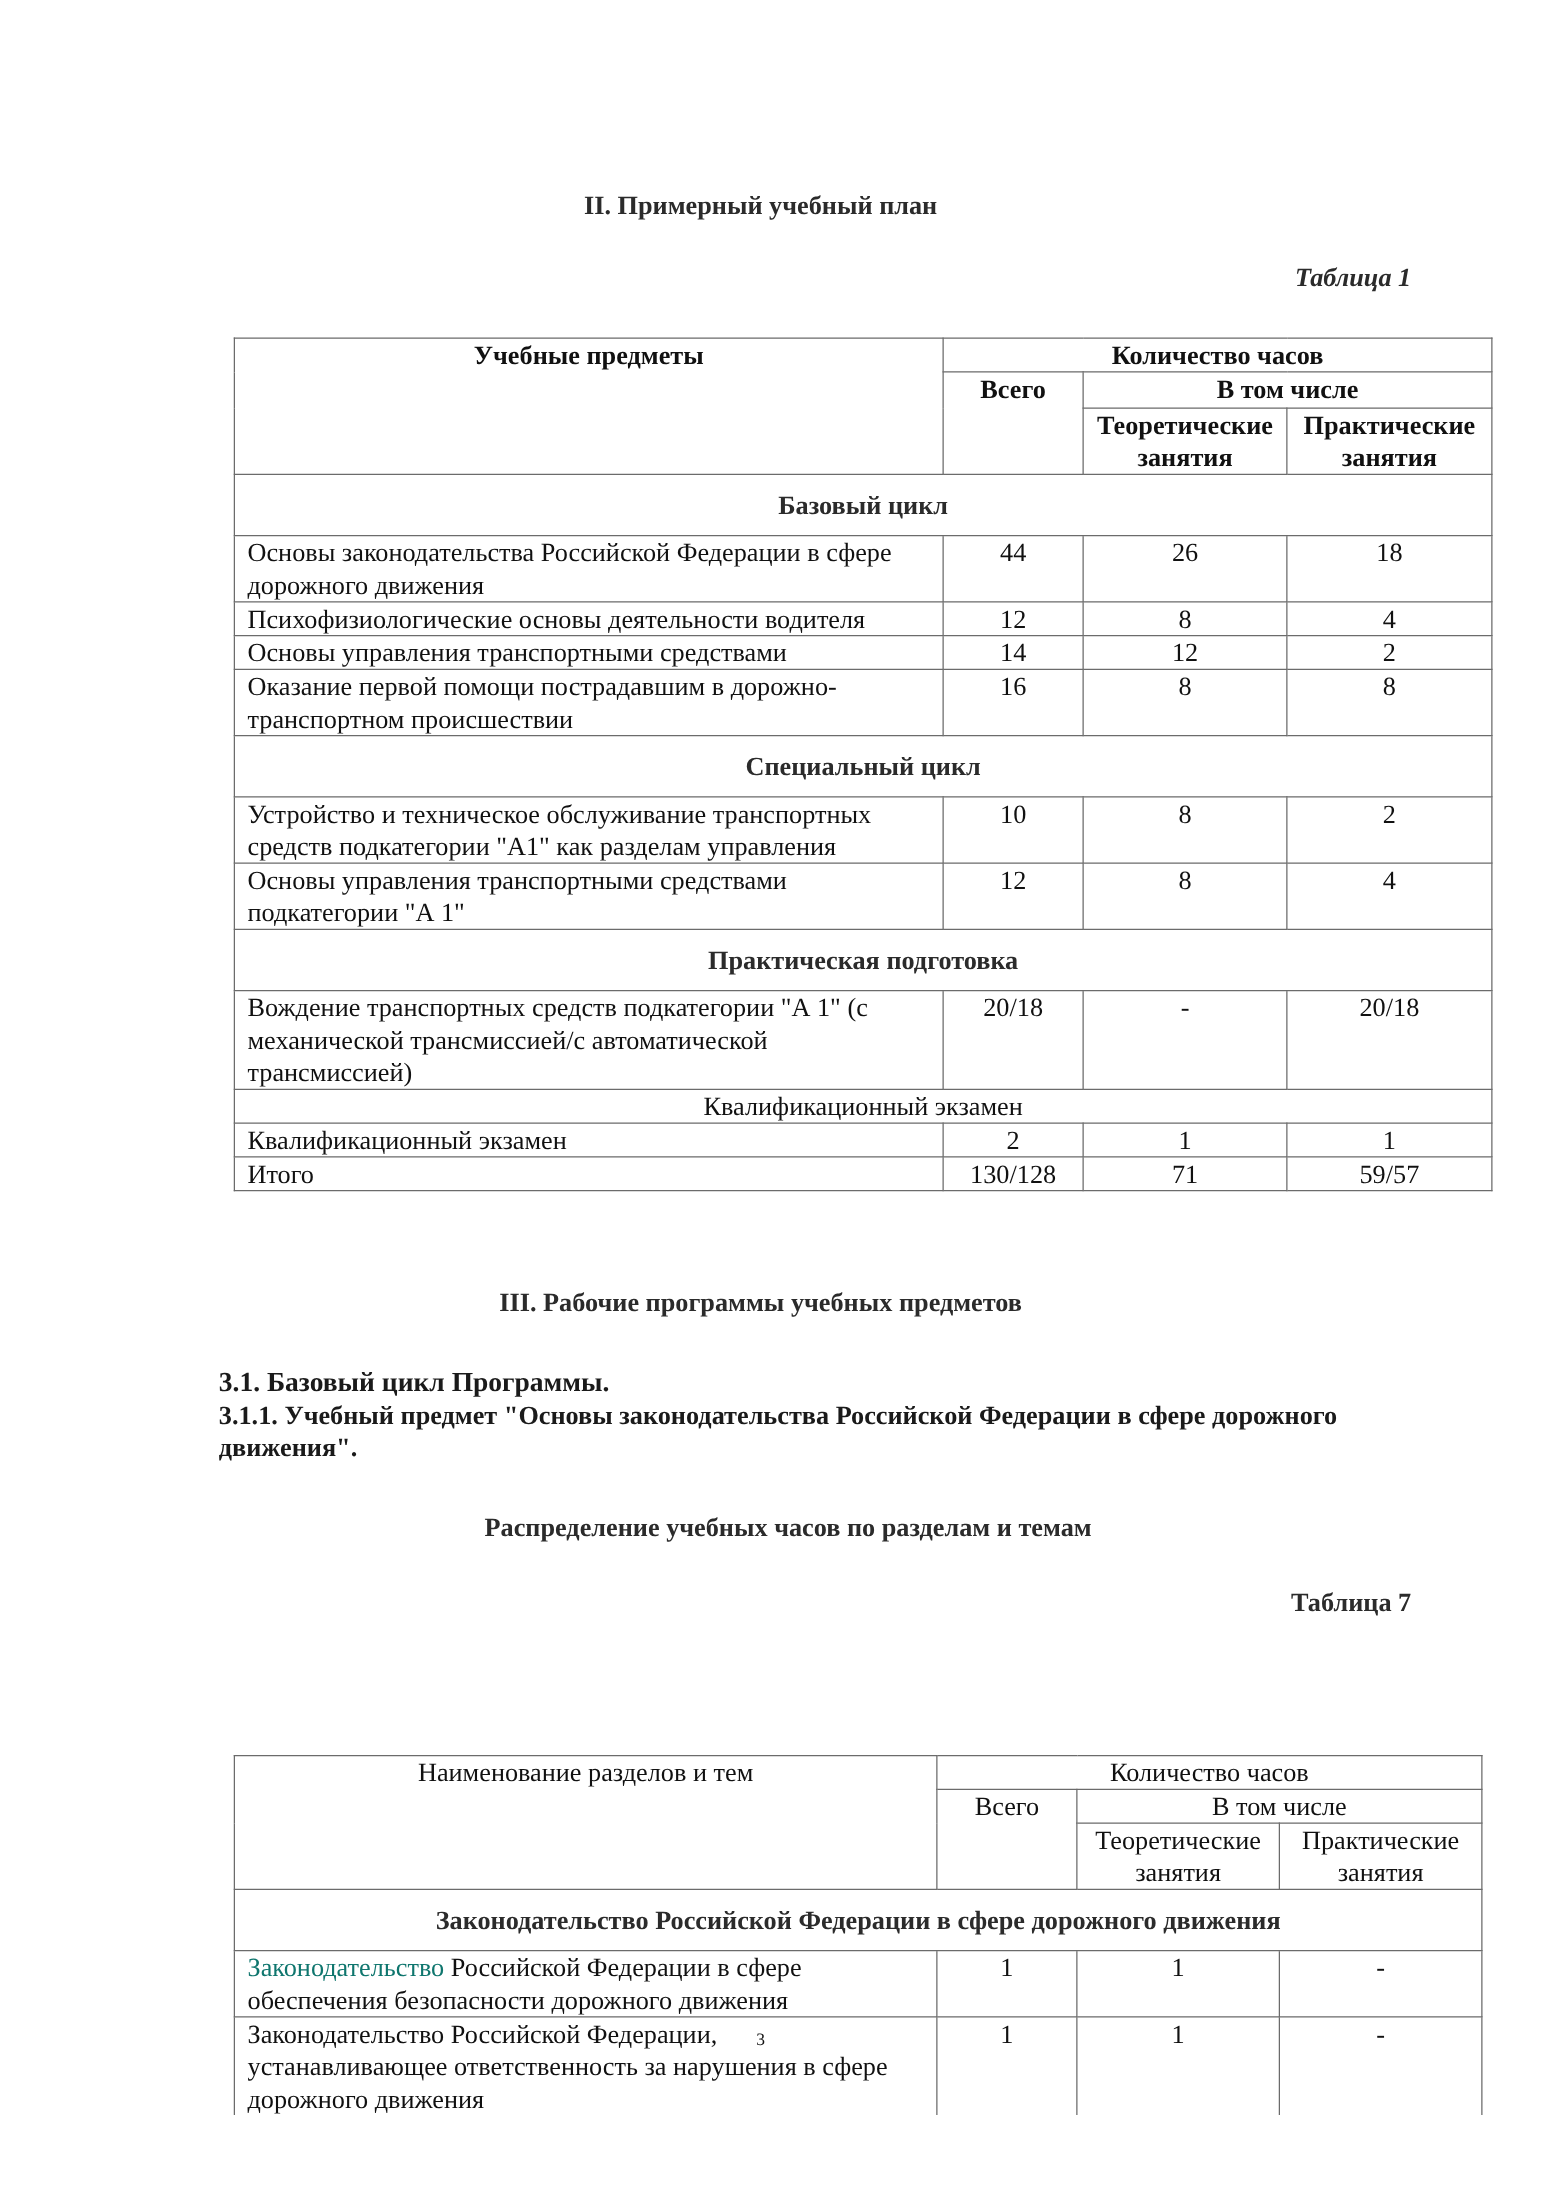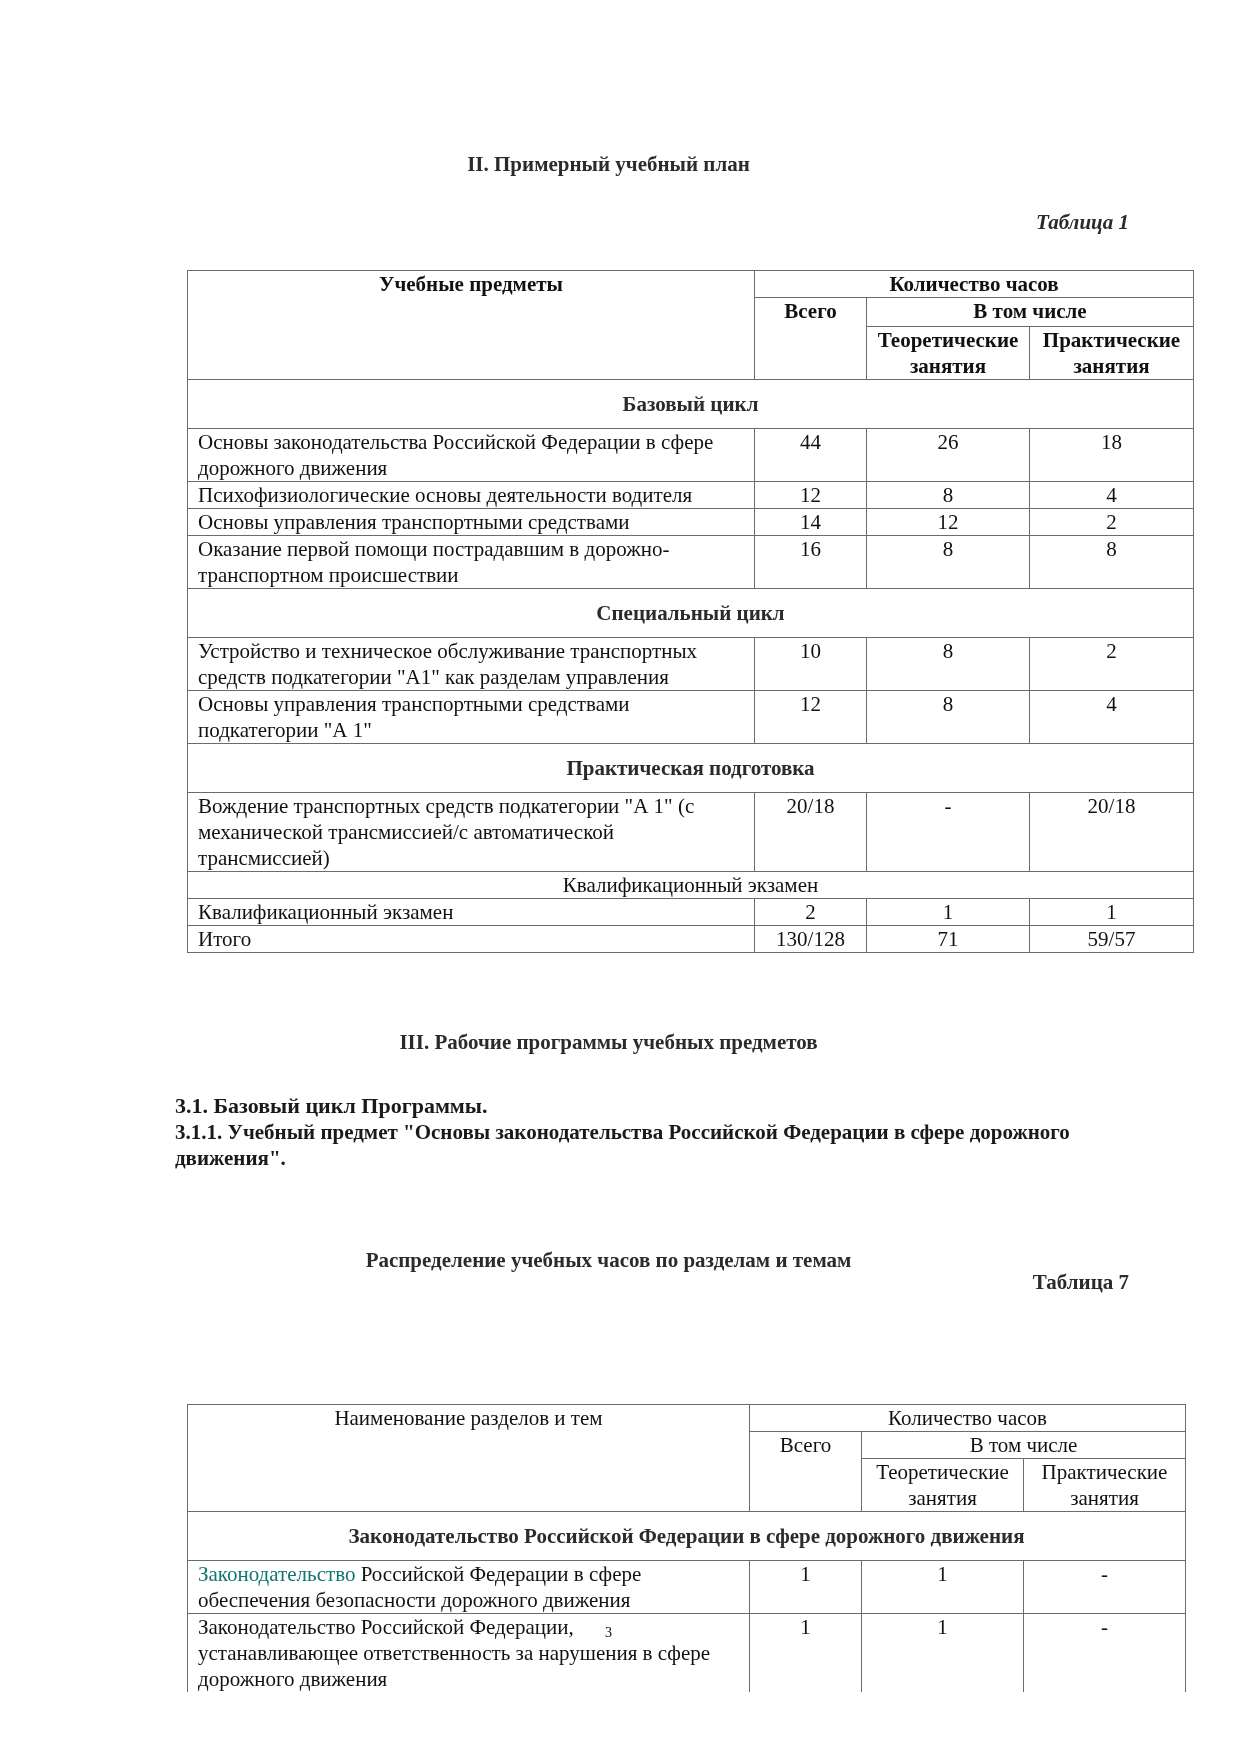--- a/index.html
+++ b/index.html
@@ -121,21 +121,21 @@
     <td class="c">130/128</td>
     <td class="c">71</td>
     <td class="c">59/57</td>
   </tr>
 </tbody>
   </table>
 
 <div class="abs h-center heading" style="top:1030px;">III. Рабочие программы учебных предметов</div>
 <div class="abs bold" style="top:1093px; left:175px; width:980px; font-size:22px; line-height:26px; color:#1a1a1a;">3.1. Базовый цикл Программы.</div>
 <div class="abs bold" style="top:1119px; left:175px; width:980px; font-size:21px; line-height:26px; color:#1a1a1a;">3.1.1. Учебный предмет "Основы законодательства Российской Федерации в сфере дорожного движения".</div>
-<div class="abs h-center heading" style="top:1248px;">Распределение учебных часов по разделам и темам</div>
+<div class="abs h-center heading" style="top:1210px;margin-left:22px;">Распределение учебных часов по разделам и темам</div>
 <div class="abs tbl-label" style="top:1270px; left:900px; width:229px;">Таблица 7</div>
 
 <table class="doc t2" style="left:187px; top:1404px; width:998px;">
   <colgroup>
     <col style="width:562px">
       <col style="width:112px">
       <col style="width:162px">
       <col style="width:162px">
   </colgroup>
   <tbody>

